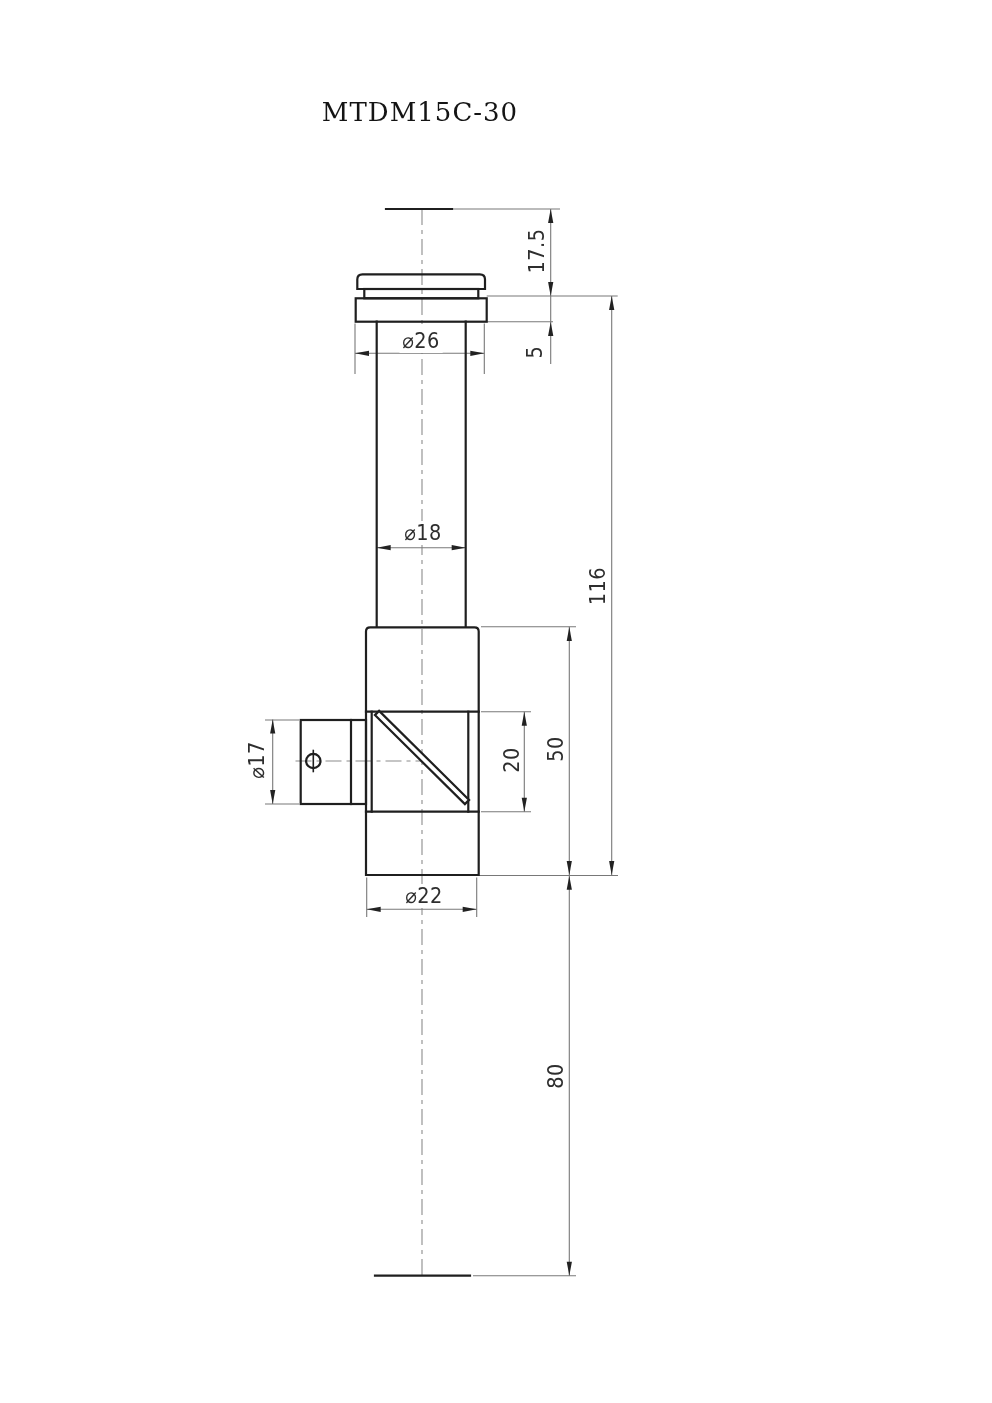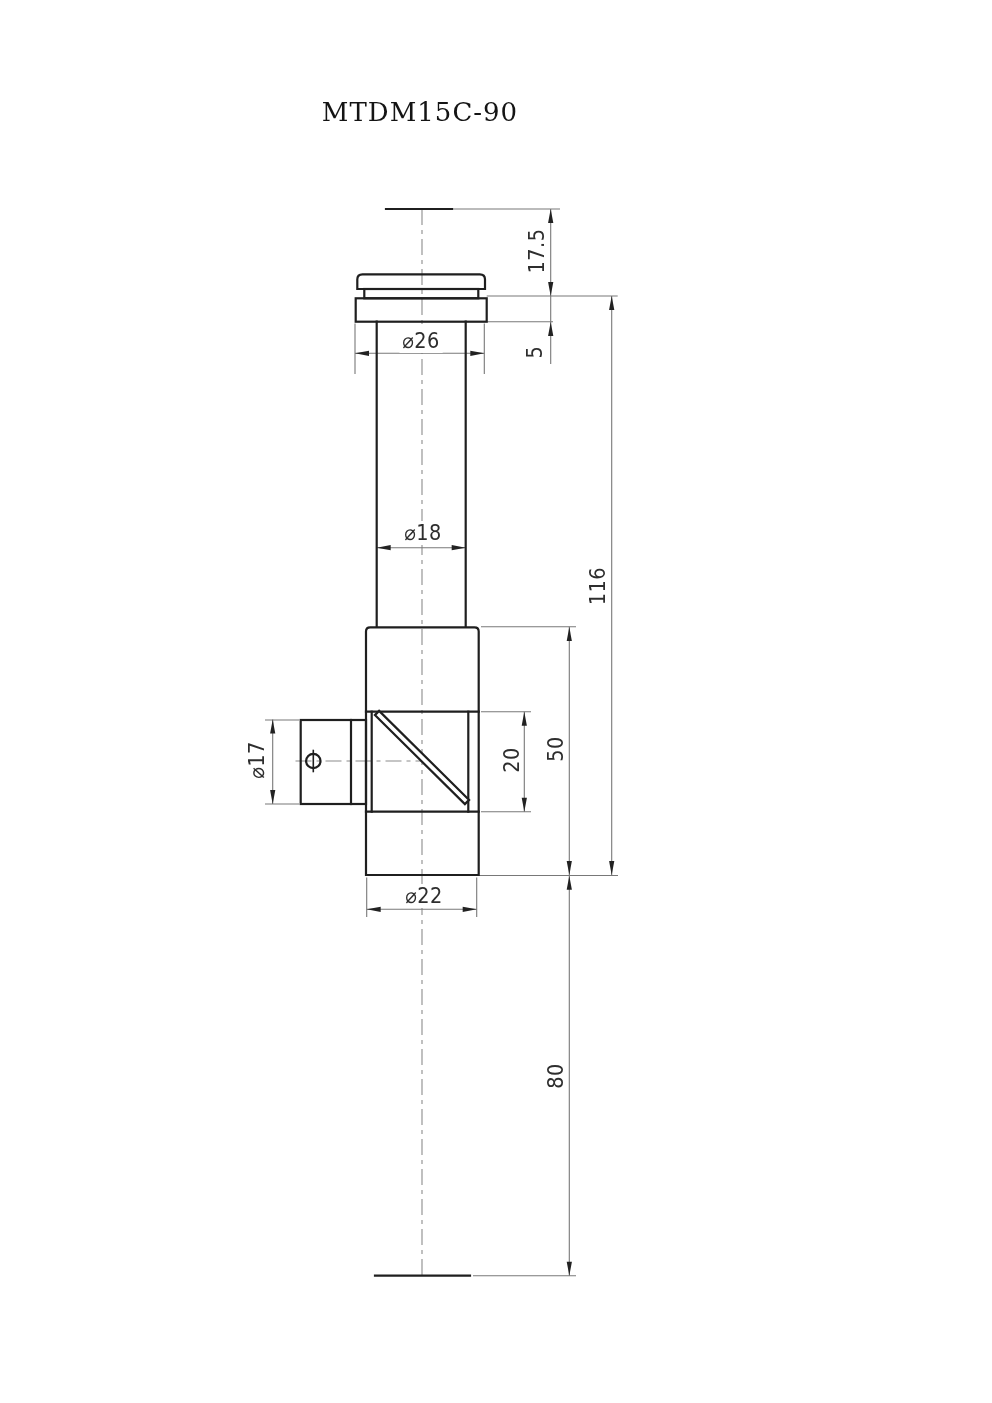--- a/index.html
+++ b/index.html
@@ -138,21 +138,21 @@
       <rect x="300.7" y="720" width="65.3" height="84"></rect>
       <path d="M351,720 V804"></path>
 
       <circle cx="313.3" cy="761" r="7.2"></circle>
       <path d="M313.3,750.5 V771.5" stroke-width="1.6"></path>
 
       <path d="M375,1275.7 H470"></path>
     </g>
   </svg>
 
-  <div id="title-label" style="left:420px;top:112px;">MTDM15C-90</div>
+  <div id="title-label" style="left:420px;top:112px;">MTDM15C-30</div>
 
   <div class="label rot" style="left:537px;top:251px;">17.5</div>
 
   <div class="label rot" style="left:535px;top:352px;">5</div>
 
   <div class="label on-centerline" style="left:421px;top:341px;">⌀26</div>
 
   <div class="label on-centerline" style="left:423px;top:533px;">⌀18</div>
 
   <div class="label rot" style="left:598px;top:586px;">116</div>

